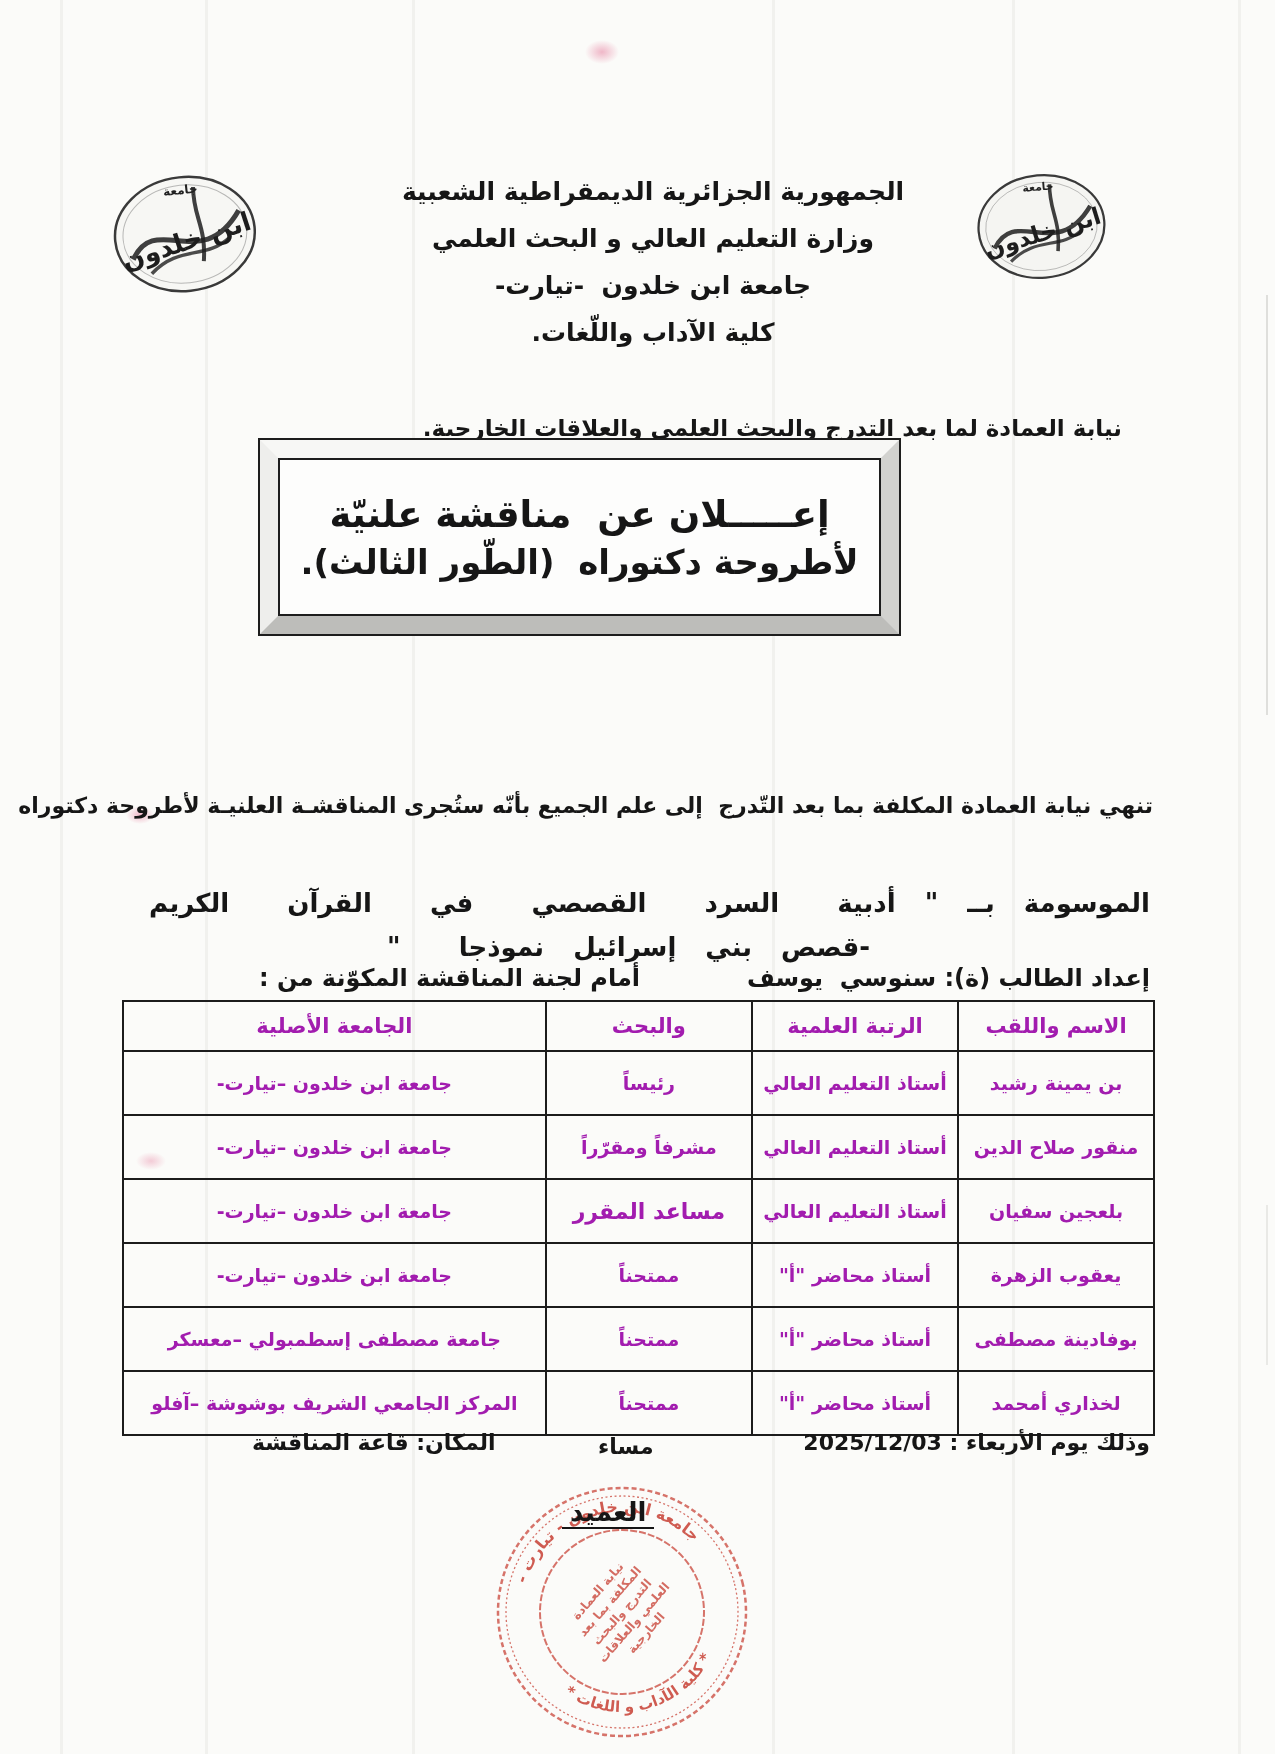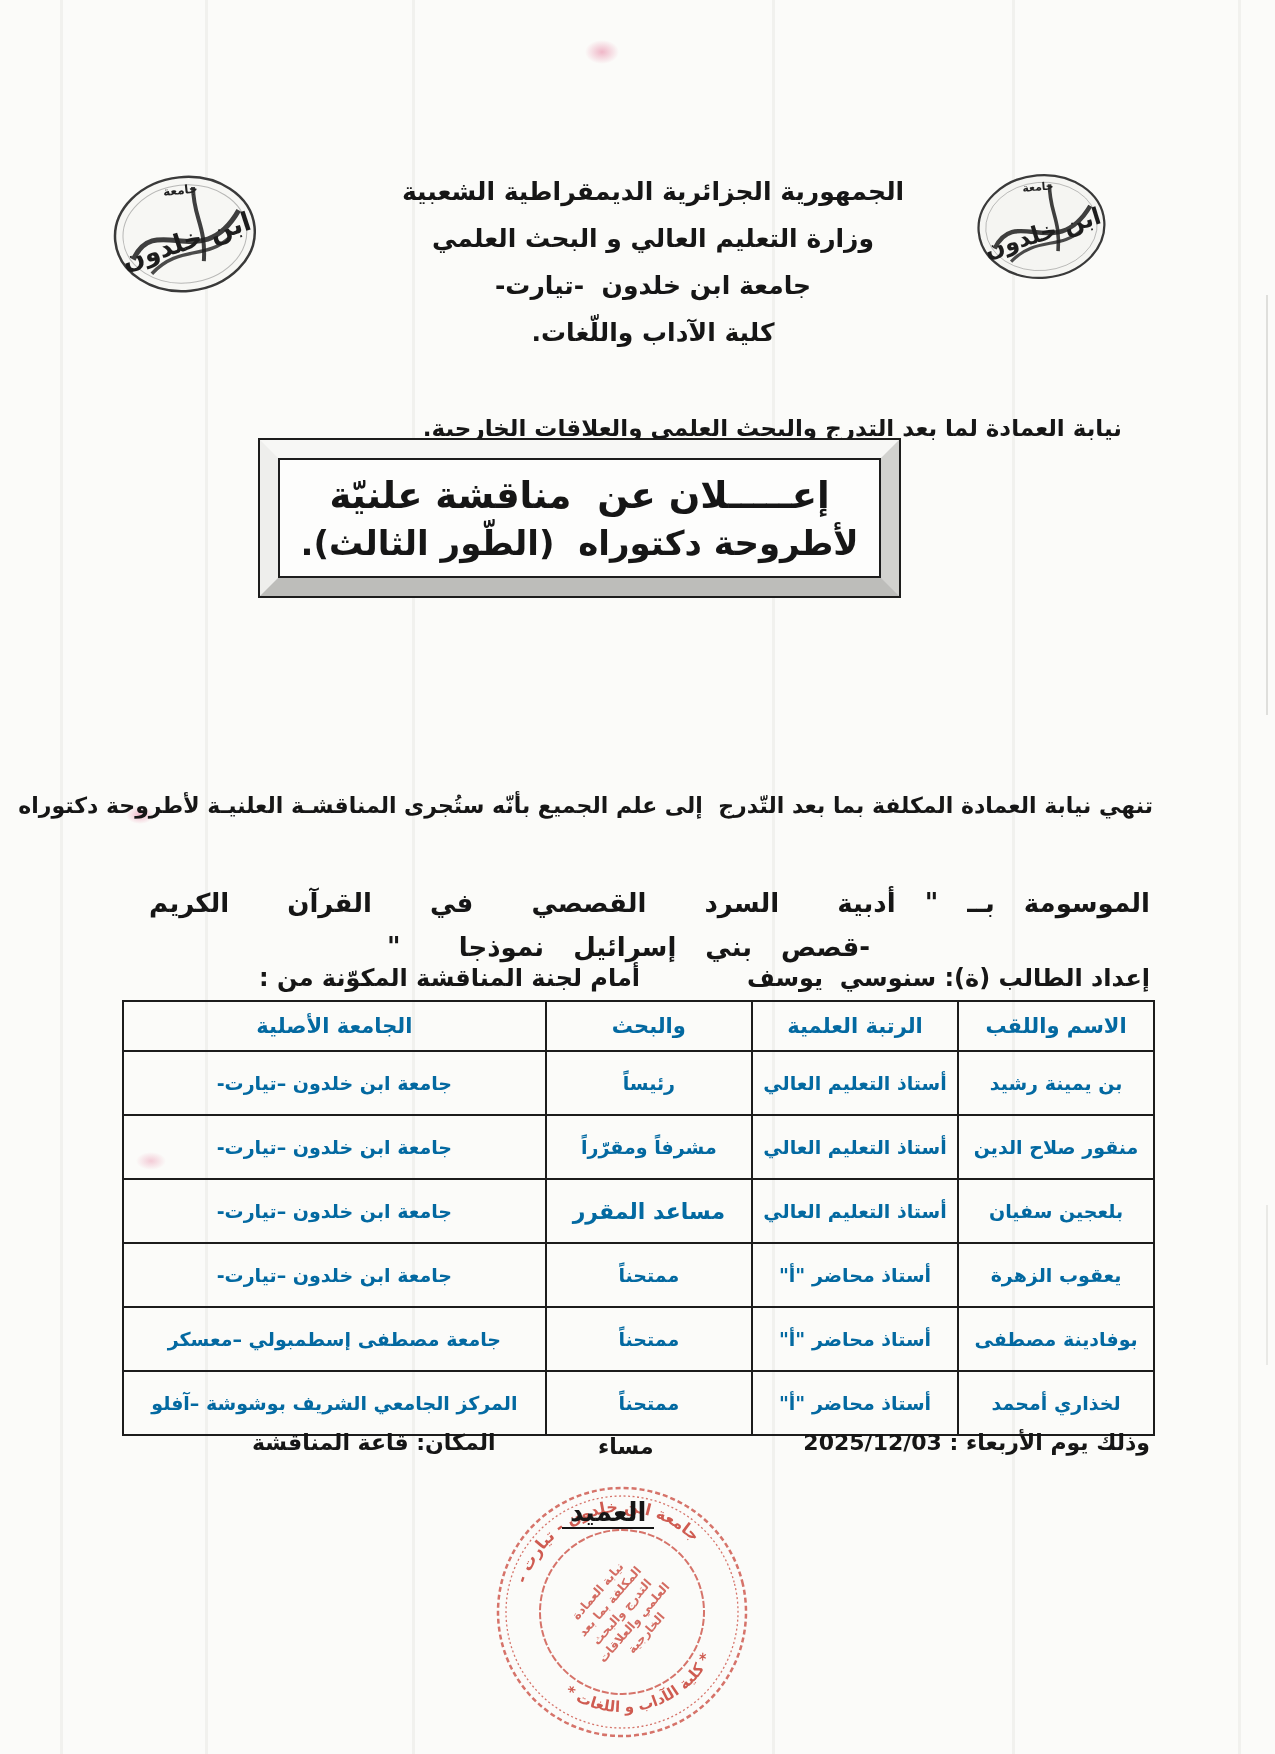--- a/index.html
+++ b/index.html
@@ -13,36 +13,36 @@
   .b{font-weight:bold;}
   
   .streak{position:absolute; top:0; bottom:0; width:3px; background:rgba(190,190,182,.16); pointer-events:none;}
   .edge-line{position:absolute; width:2px; background:#c9c9c4; opacity:.55; pointer-events:none;}
   .smudge{position:absolute; border-radius:50%; pointer-events:none;
     background:radial-gradient(closest-side, rgba(228,115,150,.5), rgba(228,115,150,0));}
   
   .hdr{left:283px; top:168px; width:740px; text-align:center; line-height:47px;
        font-size:25px; font-weight:bold;}
   
-  .frame{left:258px; top:438px; width:643px; height:160px; border:2px solid #1d1d1d; background:#ffffff; box-sizing:border-box;text-align:right;}
+  .frame{left:258px; top:438px; width:643px; height:198px; border:2px solid #1d1d1d; background:#ffffff; box-sizing:border-box;text-align:right;}
   .bevel{position:absolute; inset:0; border:18px solid;
          border-color:#f7f7f5 #d2d2cf #bdbdba #eeeeec; box-sizing:border-box;}
   .frame-inner{position:absolute; inset:18px; border:2px solid #1d1d1d;
          display:flex; flex-direction:column; align-items:center; justify-content:center;
          gap:6px; background:#fdfdfc;}
   .frame-inner .l1{font-size:37px; font-weight:bold; letter-spacing:1px;}
   .frame-inner .l2{font-size:34px; font-weight:bold;}
   
   .spaced{letter-spacing:3px; word-spacing:20px;}
   
   table.jury{position:absolute; left:122px; top:1000px; width:1033px;
      border-collapse:collapse; table-layout:fixed; direction:rtl;}
   table.jury th, table.jury td{
      border:2px solid #1c1c1c; text-align:center; vertical-align:middle;
-     font-weight:bold; color:#0369a1; padding:2px 6px; overflow:hidden;}
+     font-weight:bold; color:#a21caf; padding:2px 6px; overflow:hidden;}
   table.jury th{height:44px; font-size:21px;}
   table.jury td{height:58px; font-size:19px;}
   table.jury td.uni{font-size:19px;}
   
   .dean{z-index:3; font-size:26px; font-weight:bold; border-bottom:2px solid #151515; padding:0 8px;}
   .stampwrap{left:452px; top:1462px; width:340px; height:300px; transform:rotate(-14deg); opacity:.88; z-index:2;}
   svg text{font-family:"DejaVu Sans", sans-serif;}
 </style>
 </head>
 <body>

